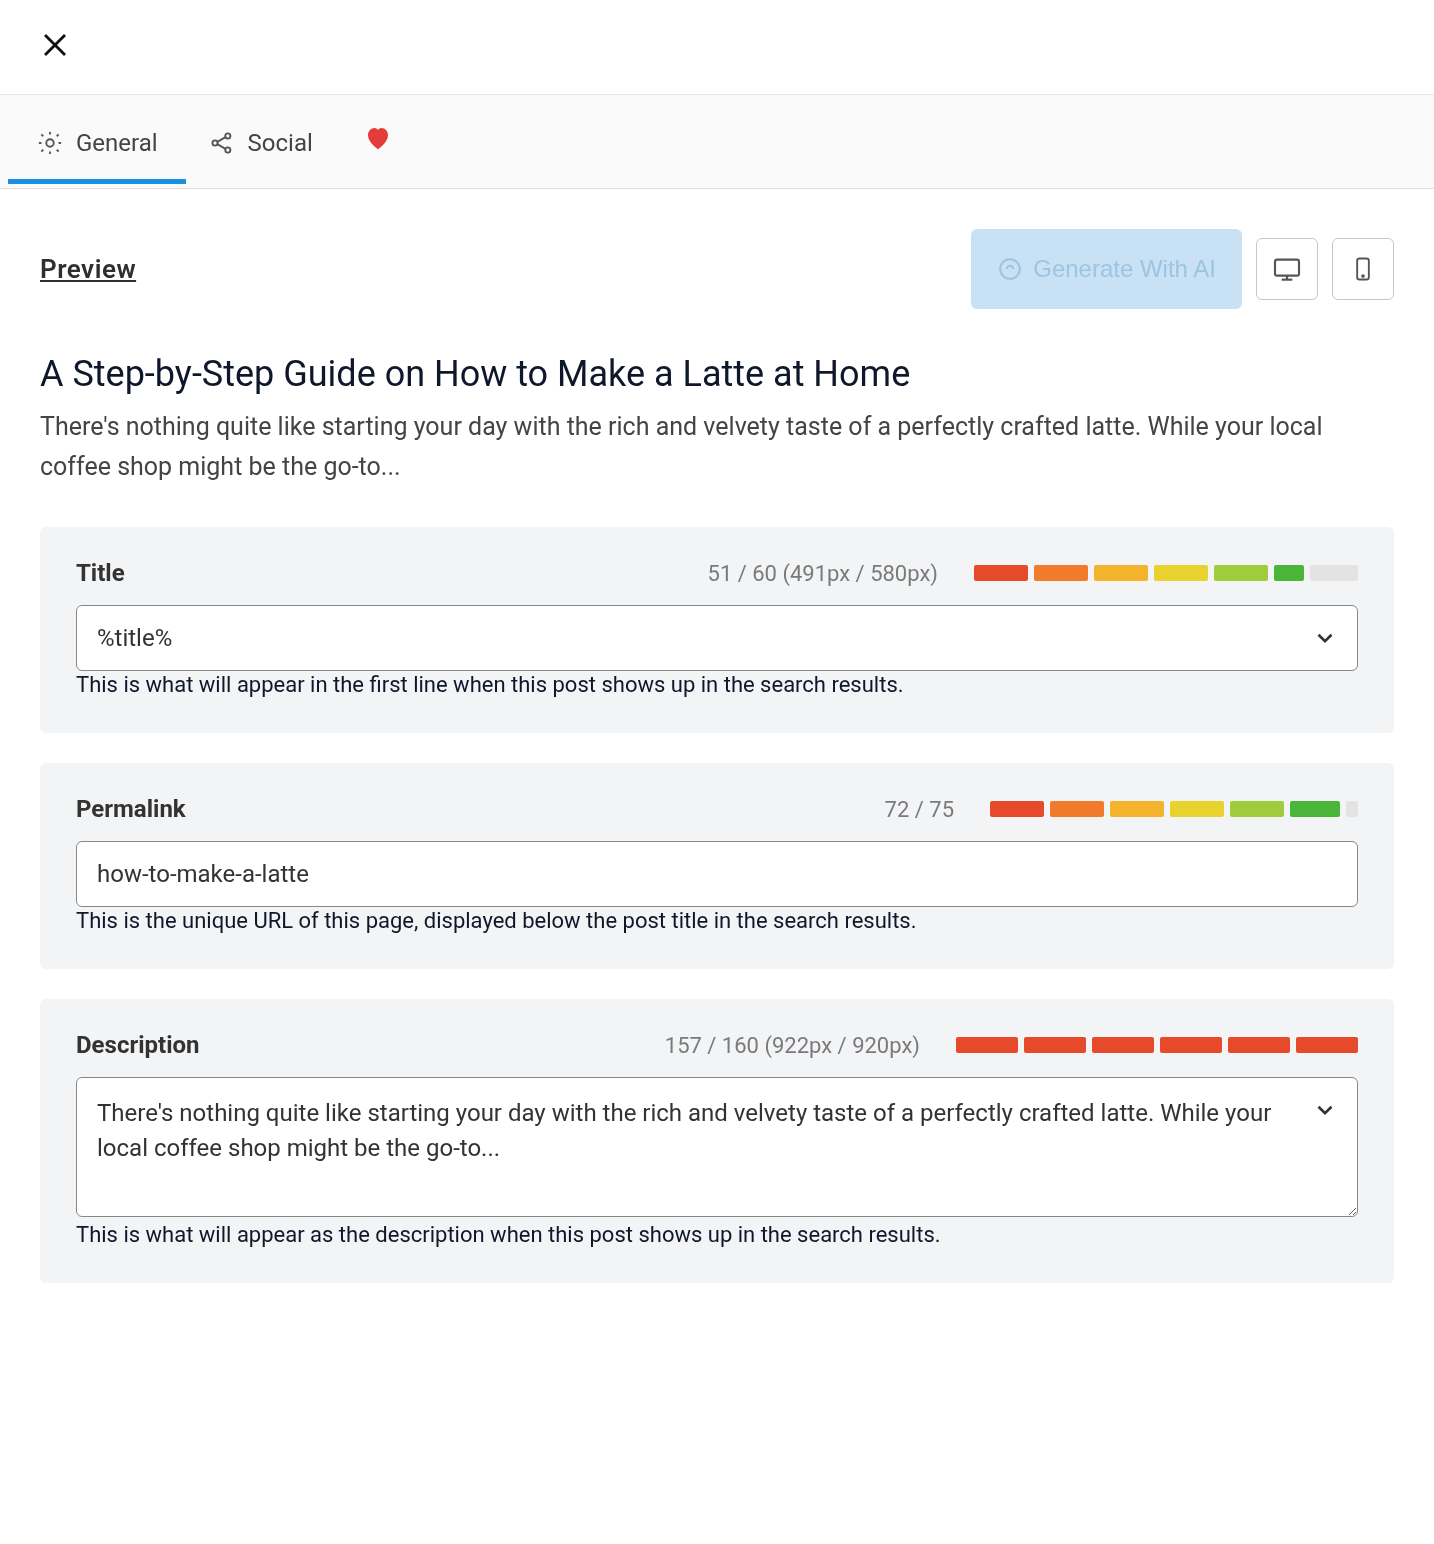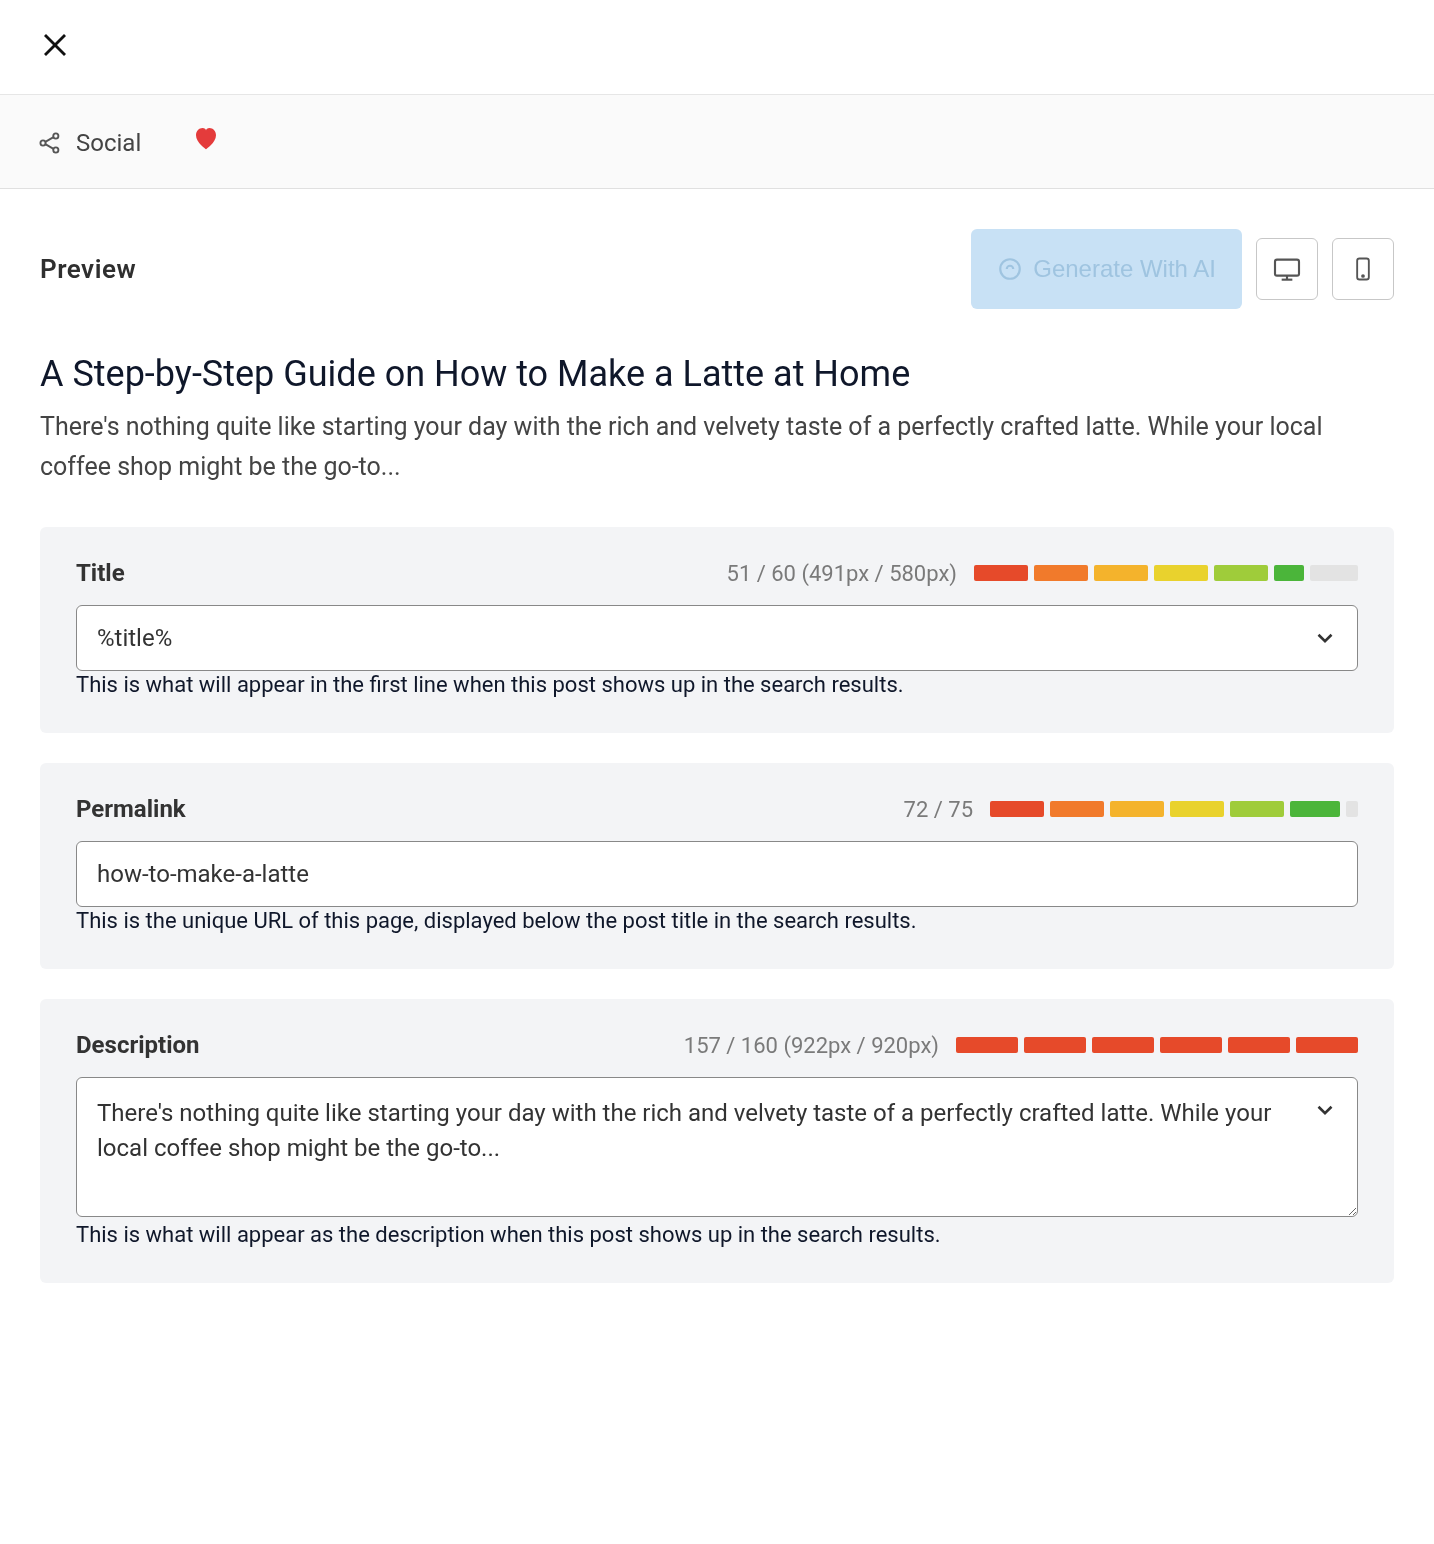--- a/index.html
+++ b/index.html
@@ -66,20 +66,21 @@
     display: flex;
     justify-content: space-between;
     align-items: center;
     margin-bottom: 44px;
   }
   .preview-label {
     font-size: 26px;
     font-weight: 600;
     letter-spacing: .5px;
     color: #2f2f2f;
+    text-decoration: underline;
   }
   .preview-controls { display: flex; gap: 14px; align-items: center; }
   .ai-btn {
     background: #c8e1f5;
     color: #9fc4e0;
     border: none;
     border-radius: 6px;
     padding: 26px 26px;
     font-size: 24px;
     display: flex;
@@ -154,21 +155,21 @@
     margin-bottom: 18px;
   }
   .field-label {
     font-size: 24px;
     font-weight: 700;
     color: #333;
   }
   .field-right {
     display: flex;
     align-items: center;
-    gap: 17px;
+    gap: 36px;
   }
   .counter {
     font-size: 22px;
     color: #7a7a7a;
   }
   .bar {
     display: flex;
     gap: 6px;
   }
   .bar .seg {
@@ -228,20 +229,27 @@
 <div class="header">
   <div class="close-btn">
     <svg width="30" height="30" viewBox="0 0 24 24" fill="none" stroke="currentColor" stroke-width="2.2">
         <line x1="4" y1="4" x2="20" y2="20"></line>
         <line x1="20" y1="4" x2="4" y2="20"></line>
       </svg>
   </div>
 </div>
 
 <div class="tabs">
+  <div class="tab active">
+    <svg viewBox="0 0 24 24" fill="none" stroke="#555" stroke-width="1.6">
+      <circle cx="12" cy="12" r="3.2"></circle>
+      <path d="M12 2.5v2.2M12 19.3v2.2M4.6 4.6l1.6 1.6M17.8 17.8l1.6 1.6M2.5 12h2.2M19.3 12h2.2M4.6 19.4l1.6-1.6M17.8 6.2l1.6-1.6"></path>
+    </svg>
+    <span>General</span>
+  </div>
   <div class="tab">
     <svg viewBox="0 0 24 24" fill="none" stroke="#555" stroke-width="1.6">
       <circle cx="6" cy="12" r="2.2"></circle>
         <circle cx="17" cy="6" r="2.2"></circle>
         <circle cx="17" cy="18" r="2.2"></circle>
       <line x1="8" y1="11" x2="15" y2="7"></line>
         <line x1="8" y1="13" x2="15" y2="17"></line>
     </svg>
     <span>Social</span>
   </div>

